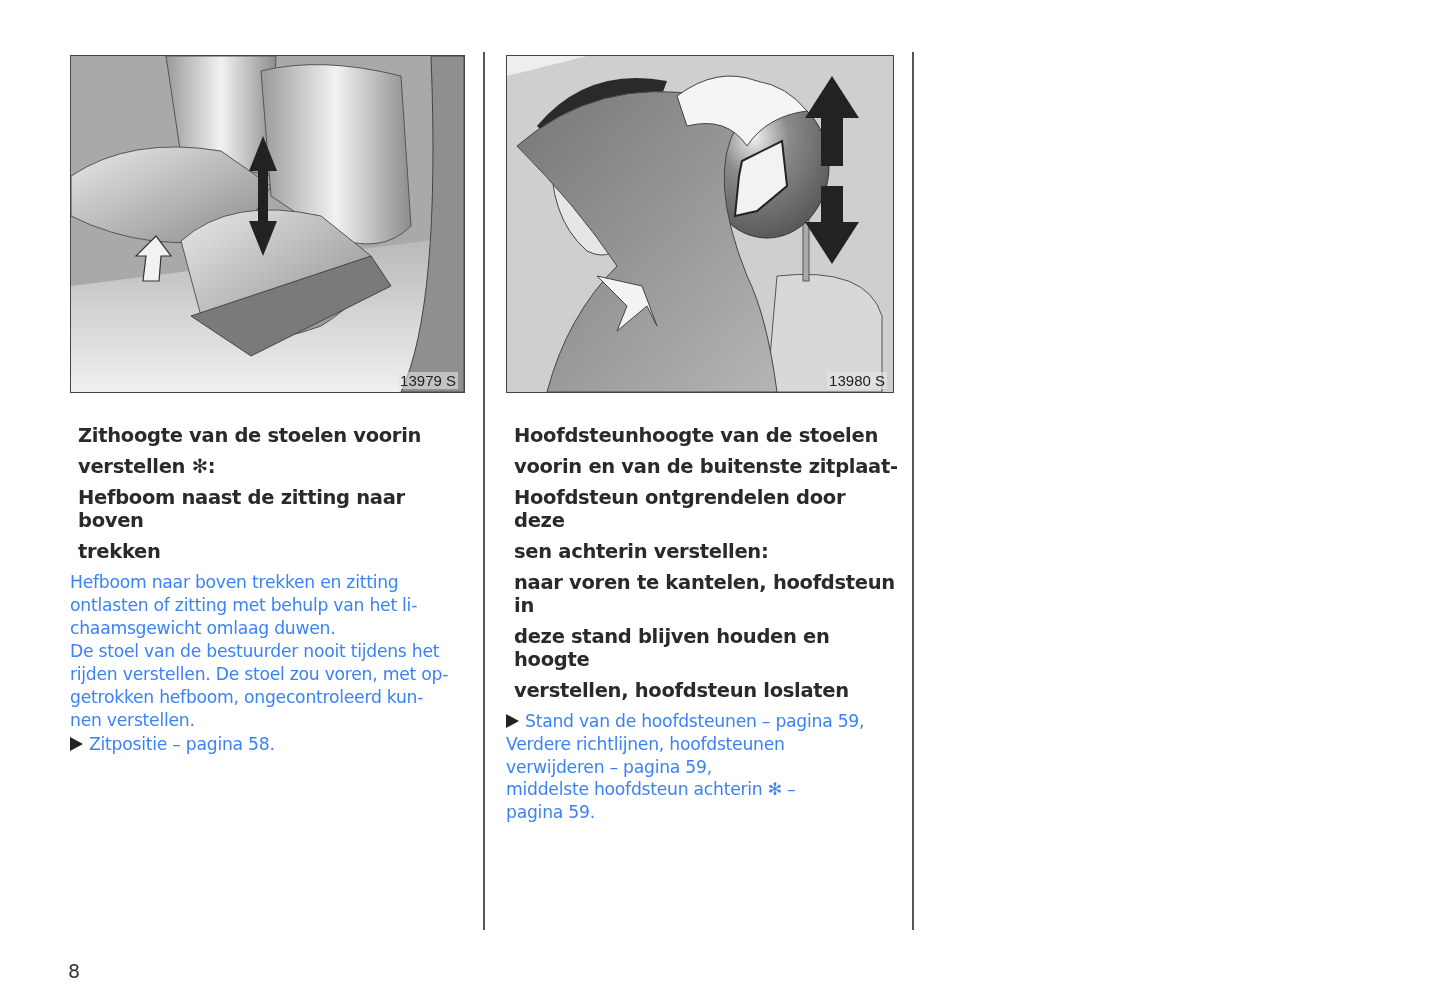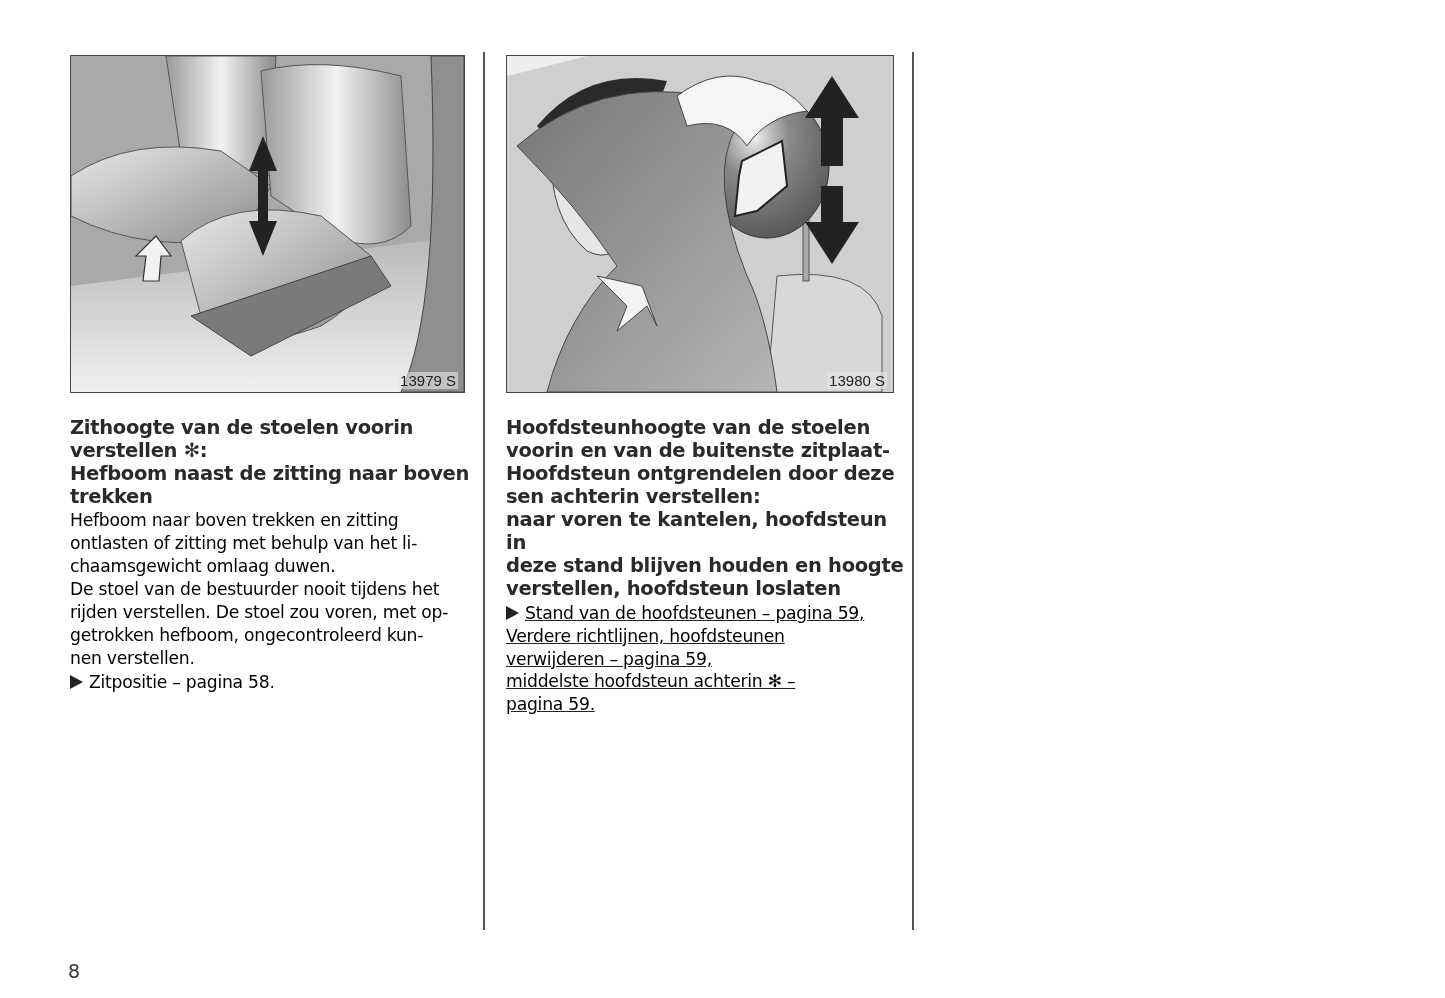--- a/index.html
+++ b/index.html
@@ -12,25 +12,25 @@
     position: absolute; border: 1.5px solid #444; background: #fef9c3; overflow: hidden;
   }
   .fig svg { position: absolute; left: 0; top: 0; width: 100%; height: 100%; }
   .fig-code {
     position: absolute; right: 6px; bottom: 3px; font-family: "Liberation Sans", sans-serif;
     font-size: 15px; color: #222; background: rgba(230,230,230,0.6); padding: 0 2px;
   }
   .col { position: absolute; }
   .heading {
     font-family: "DejaVu Sans", sans-serif; font-weight: bold; font-size: 19.5px;
-    line-height: 23px; color: #2a2a2a; letter-spacing: -0.3px; margin: 0;
+    line-height: 23px; color: #2a2a2a; letter-spacing: -0.3px; margin: 8px;
   }
   .body-text {
     font-family: "DejaVu Sans", sans-serif; font-size: 17.2px; line-height: 22.8px;
-    color: #000000; margin: 0; letter-spacing: -0.25px;
+    color: #3b82f6; margin: 0; letter-spacing: -0.25px;
   }
   .para { margin-top: 8px; }
   .tri { display: inline-block; width: 0; height: 0; border-left: 13px solid #222;
     border-top: 7px solid transparent; border-bottom: 7px solid transparent; margin-right: 6px; vertical-align: -1px; }
   .page-num { position: absolute; left: 68px; top: 960px; font-size: 19px; color: #333; }
 </style>
 </head>
 <body>
 
 <div class="divider" style="left:483px;"></div>
@@ -146,21 +146,21 @@
 <div class="col" style="left:506px; top:416px; width:400px;">
   <div>
     <p class="heading">Hoofdsteunhoogte van de stoelen</p>
     <p class="heading">voorin en van de buitenste zitplaat-</p>
     <p class="heading">Hoofdsteun ontgrendelen door deze</p>
     <p class="heading">sen achterin verstellen:</p>
     <p class="heading">naar voren te kantelen, hoofdsteun in</p>
     <p class="heading">deze stand blijven houden en hoogte</p>
     <p class="heading">verstellen, hoofdsteun loslaten</p>
   </div>
-  <div style="margin-top:2px;text-decoration:underline;">
+  <div style="margin-top:2px;">
     <p class="body-text">
       <span class="tri"></span><span>Stand van de hoofdsteunen – pagina 59,</span>
     </p>
     <p class="body-text">Verdere richtlijnen, hoofdsteunen</p>
     <p class="body-text">verwijderen – pagina 59,</p>
     <p class="body-text">middelste hoofdsteun achterin ✻ –</p>
     <p class="body-text">pagina 59.</p>
   </div>
 </div>
 

